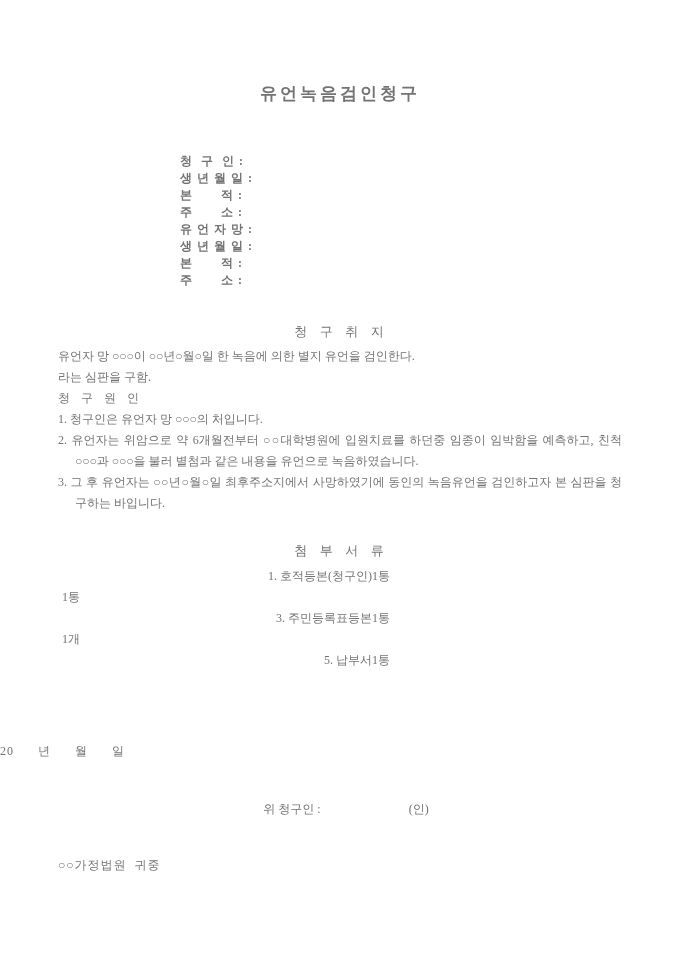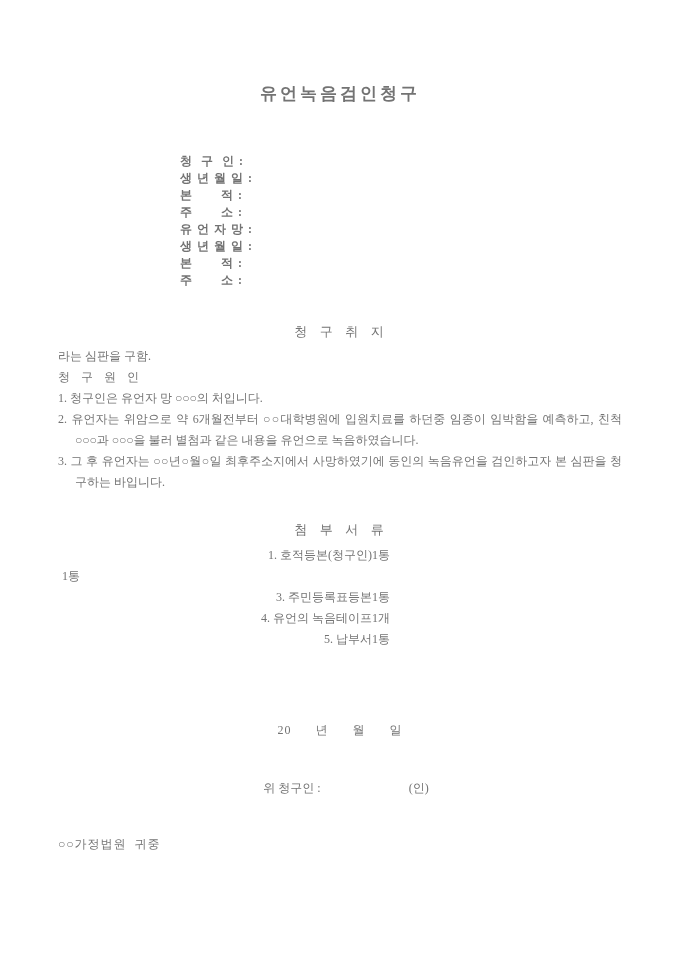--- a/index.html
+++ b/index.html
@@ -75,21 +75,20 @@
     flex: 0 0 310px;
     white-space: pre;
     text-align: right;
   }
   .attachment-qty {
     white-space: pre;
     text-align: center;
   }
   .date-line {
     margin-top: 72px;
-    text-align: center;
     font-size: 12px;
     letter-spacing: 1px;
     white-space: pre;
   }
   .signer-line {
     margin-top: 26px;
     text-align: center;
     font-size: 12px;
     white-space: pre;
   }
@@ -118,20 +117,21 @@
     <div class="field-line">주       소 :</div>
     <div class="field-line">유 언 자 망 :</div>
     <div class="field-line">생 년 월 일 :</div>
     <div class="field-line">본       적 :</div>
     <div class="field-line">주       소 :</div>
   </div>
 
   <div class="section-heading purpose-heading">청  구  취  지</div>
 
   <div class="body-block">
+    <div class="purpose-line">유언자 망 ○○○이  ○○년○월○일 한 녹음에 의한 별지 유언을 검인한다.</div>
     <div class="purpose-line">라는 심판을 구함.</div>
     <div class="reason-heading">청 구 원 인</div>
     <div class="reason-item">1. 청구인은 유언자 망 ○○○의 처입니다.</div>
     <div class="reason-item">2. 유언자는 위암으로 약 6개월전부터 ○○대학병원에 입원치료를 하던중 임종이 임박함을 예측하고, 친척 ○○○과 ○○○을 불러 별첨과 같은 내용을 유언으로 녹음하였습니다.</div>
     <div class="reason-item">3. 그 후 유언자는 ○○년○월○일 최후주소지에서 사망하였기에 동인의 녹음유언을 검인하고자 본 심판을 청구하는 바입니다.</div>
   </div>
 
   <div class="section-heading attachments-heading">첨  부  서  류</div>
 
   <div class="attachments-list">
@@ -140,21 +140,20 @@
       <span class="attachment-qty">1통</span>
     </div>
     <div class="attachment-row">
       <span class="attachment-qty">1통</span>
     </div>
     <div class="attachment-row">
       <span class="attachment-label">3. 주민등록표등본</span>
       <span class="attachment-qty">1통</span>
     </div>
     <div class="attachment-row">
-      <span class="attachment-label">4. 유언의 녹음테이프</span>
       <span class="attachment-qty">1개</span>
     </div>
     <div class="attachment-row">
       <span class="attachment-label">5. 납부서</span>
       <span class="attachment-qty">1통</span>
     </div>
   </div>
 
   <div class="date-line">20      년      월      일</div>
 

